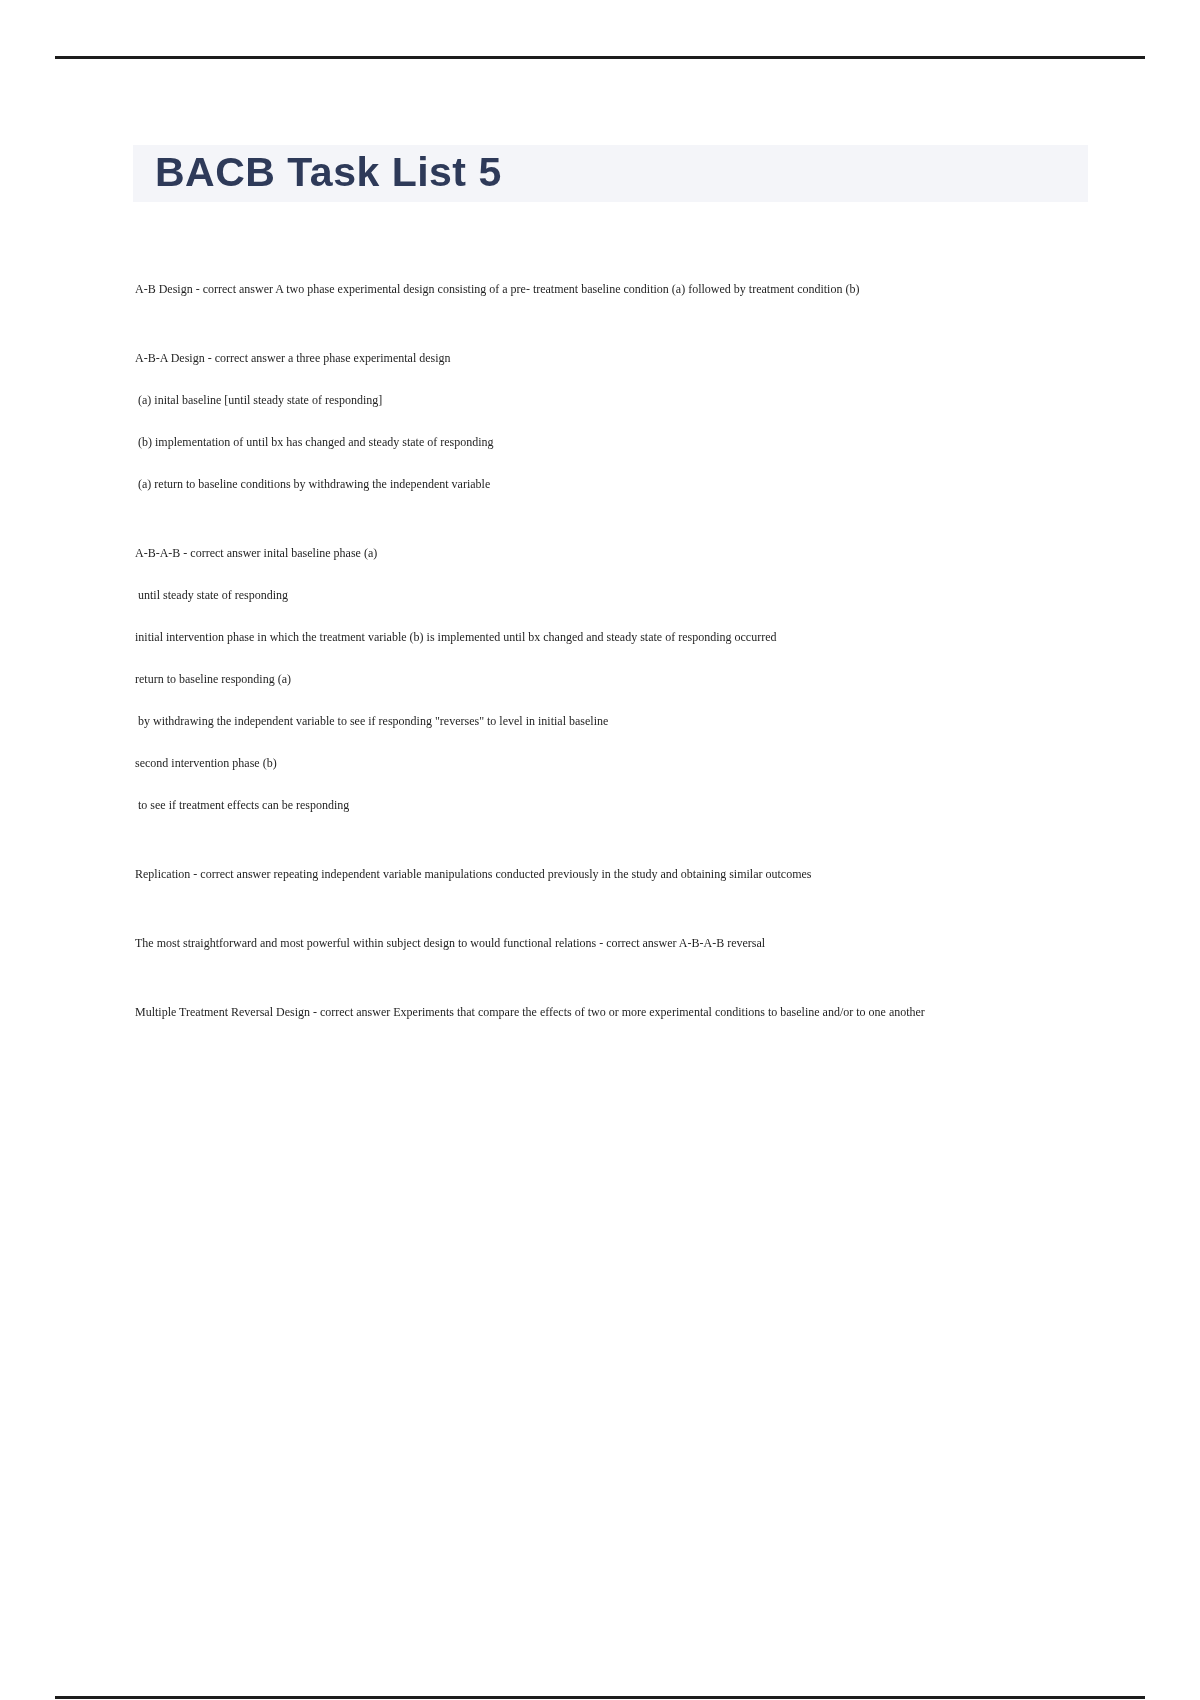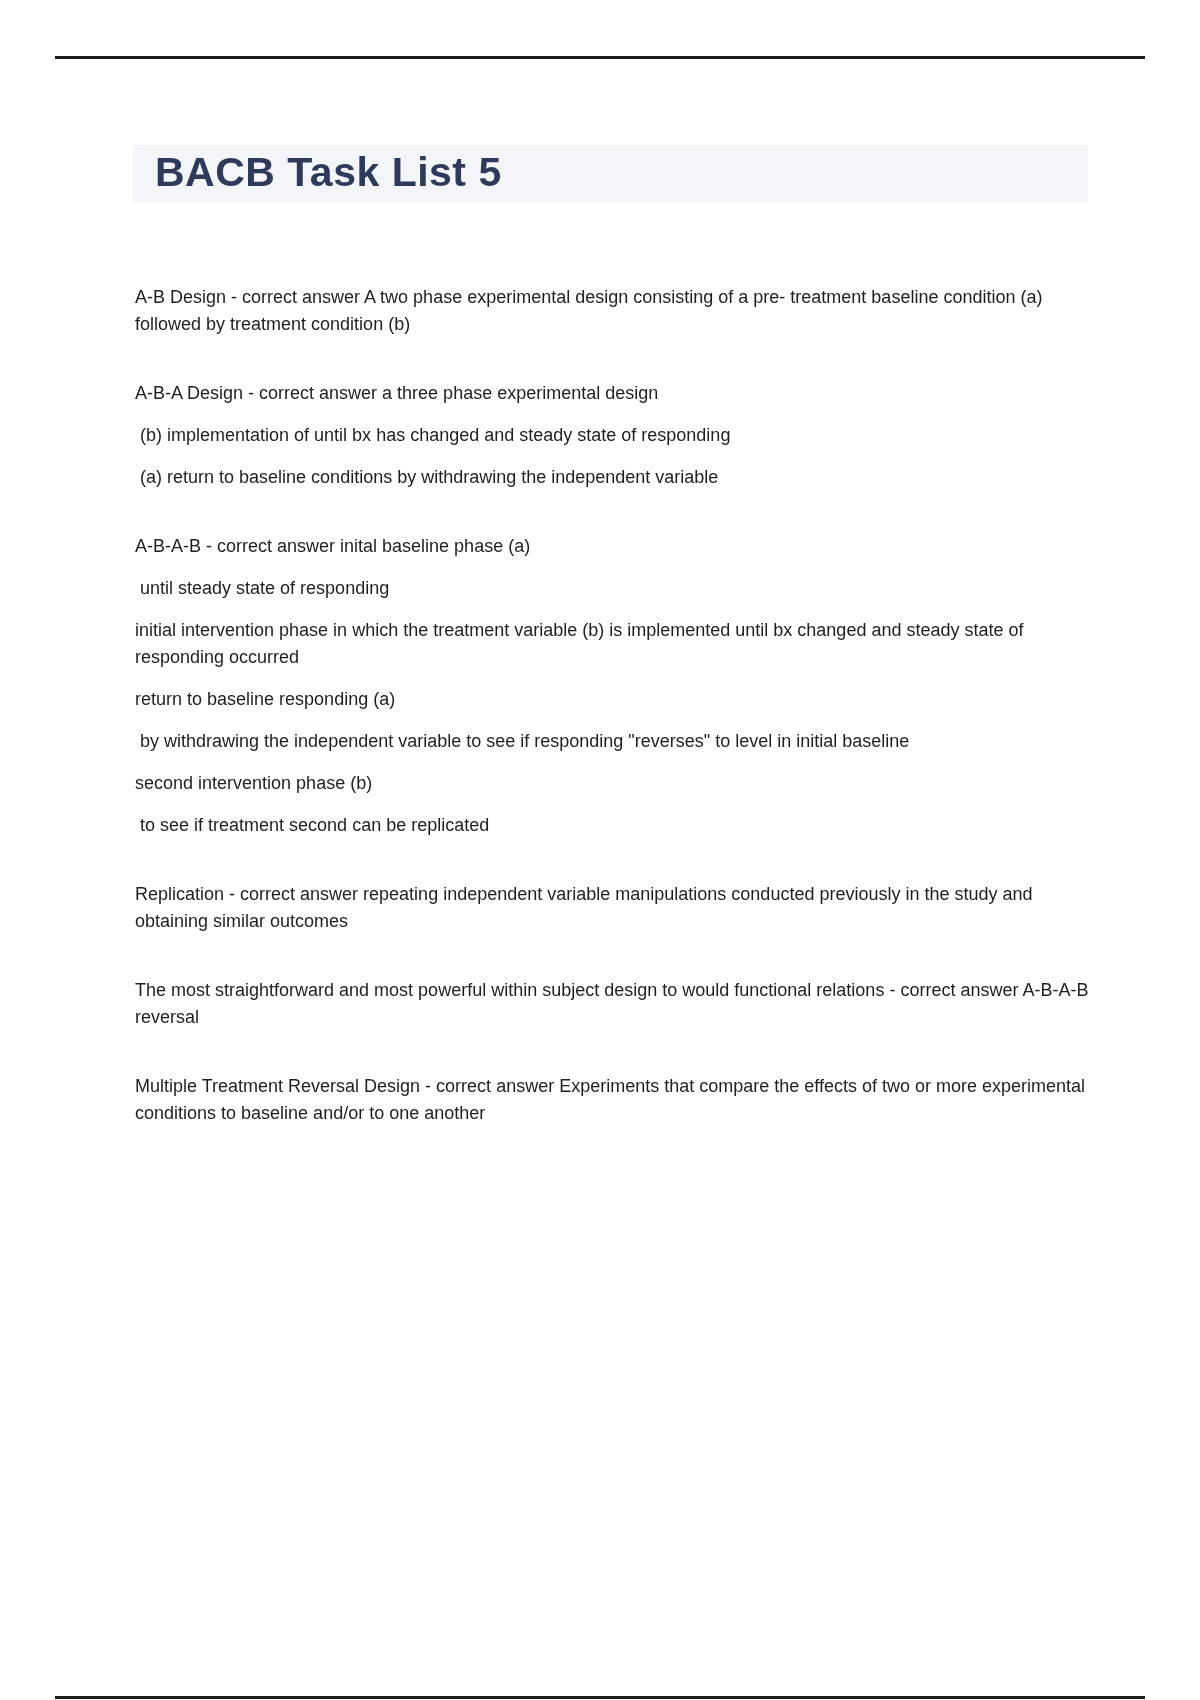--- a/index.html
+++ b/index.html
@@ -32,51 +32,53 @@
     margin:8px;padding:0 0 2px 14px;
     font-size:41px;font-weight:bold;letter-spacing:0.5px;
     color:var(--title-color);
   }
   main{
     position:absolute;left:135px;top:272px;width:960px;
     color:var(--body-text);
   }
   .qa-block{margin:0 0 42px 0;}
   .qa-block p{
-    margin:12px 0 15px 0;
-    font-size:18px;line-height:27px;
+    margin:4px 0 15px 0;
+    font-size:12px;line-height:27px;
     white-space:pre-wrap;
+    font-family:Liberation Serif, serif;
   }
 </style>
 </head>
 <body>
 
 <div class="rule top"></div>
 
 <div class="title-band">
   <h1>BACB Task List 5</h1>
 </div>
 
 <main>
     <div class="qa-block">
       <p>A-B Design - correct answer A two phase experimental design consisting of a pre- treatment baseline condition (a) followed by treatment condition (b)</p>
     </div>
     <div class="qa-block">
       <p>A-B-A Design - correct answer a three phase experimental design</p>
+      <p> (a) inital baseline [until steady state of responding]</p>
       <p> (b) implementation of until bx has changed and steady state of responding</p>
       <p> (a) return to baseline conditions by withdrawing the independent variable</p>
     </div>
     <div class="qa-block">
       <p>A-B-A-B - correct answer inital baseline phase (a)</p>
       <p> until steady state of responding</p>
       <p>initial intervention phase in which the treatment variable (b) is implemented until bx changed and steady state of responding occurred</p>
       <p>return to baseline responding (a)</p>
       <p> by withdrawing the independent variable to see if responding "reverses" to level in initial baseline</p>
       <p>second intervention phase (b)</p>
-      <p> to see if treatment second can be replicated</p>
+      <p> to see if treatment effects can be responding</p>
     </div>
     <div class="qa-block">
       <p>Replication - correct answer repeating independent variable manipulations conducted previously in the study and obtaining similar outcomes</p>
     </div>
     <div class="qa-block">
       <p>The most straightforward and most powerful within subject design to would functional relations - correct answer A-B-A-B reversal</p>
     </div>
     <div class="qa-block">
       <p>Multiple Treatment Reversal Design - correct answer Experiments that compare the effects of two or more experimental conditions to baseline and/or to one another</p>
     </div>

